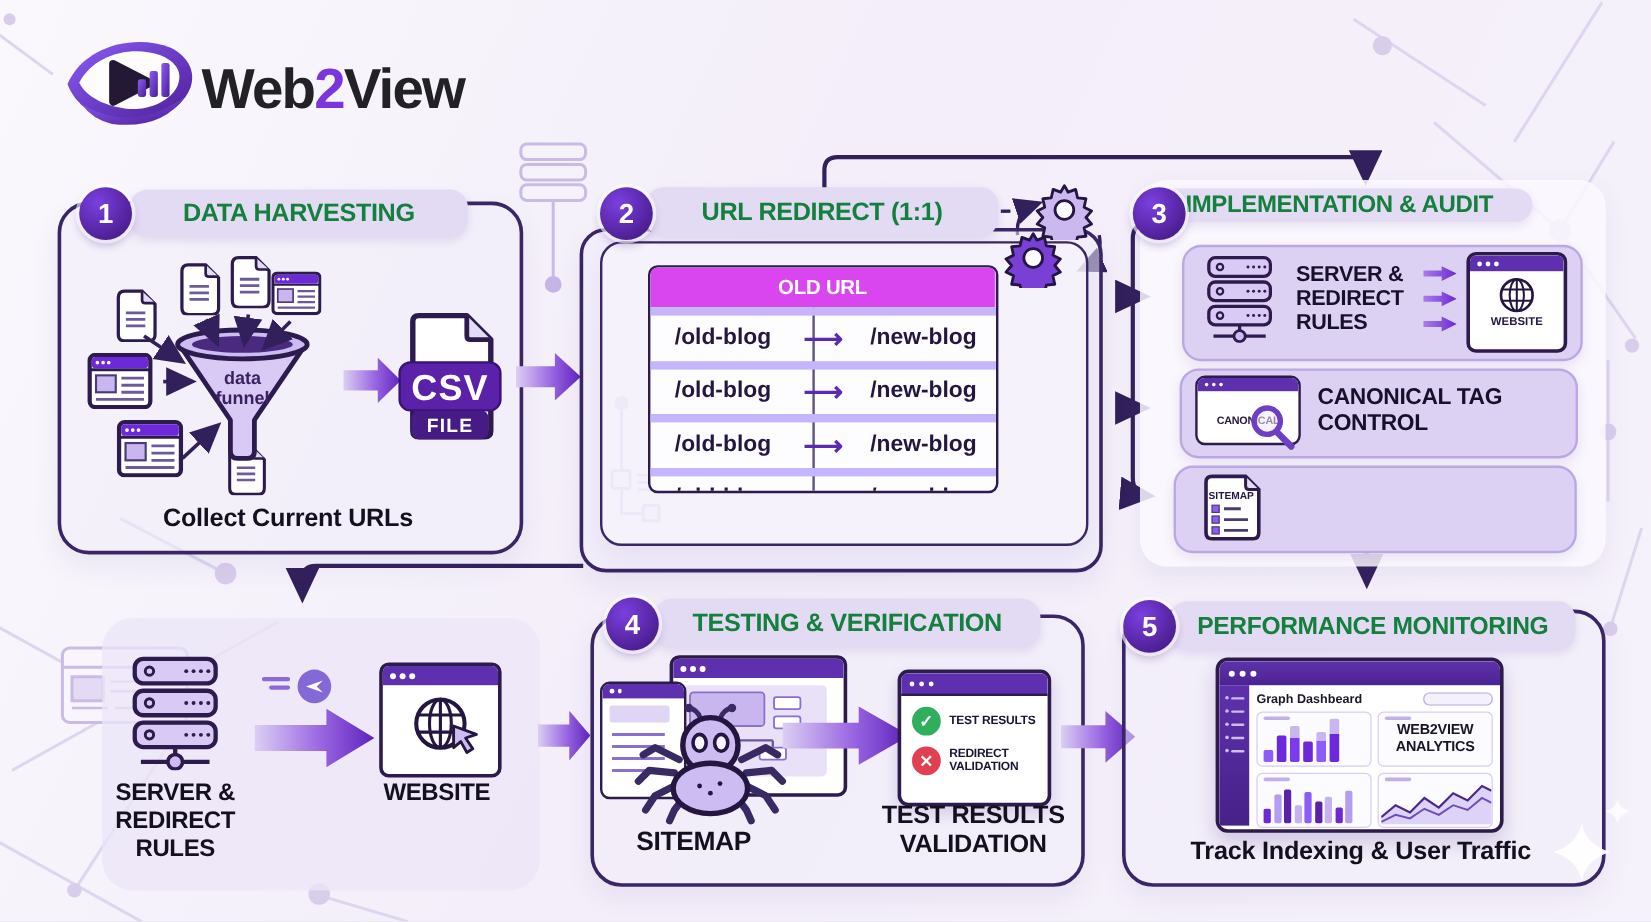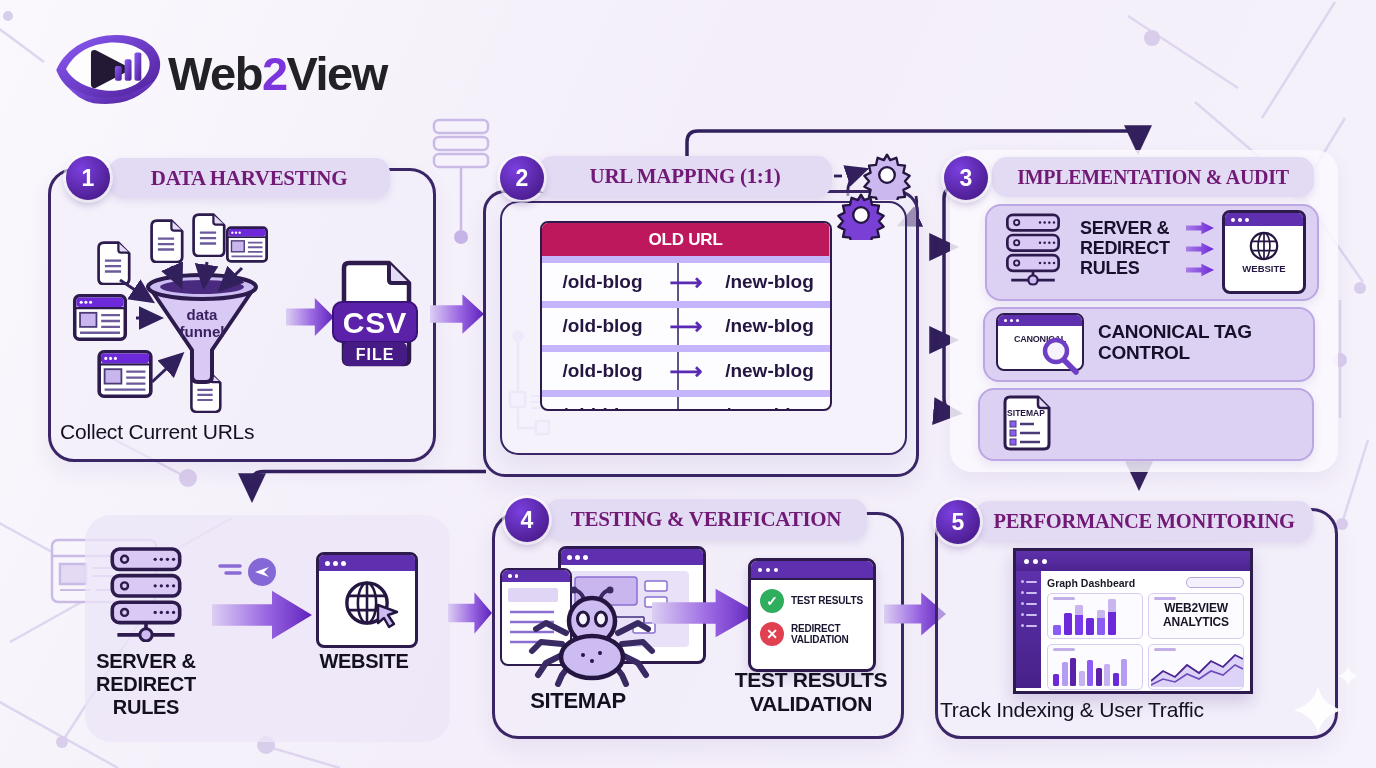--- a/index.html
+++ b/index.html
@@ -17,48 +17,48 @@
   .logo-text{left:168px;top:46px;font-size:47px;font-weight:bold;letter-spacing:-1.5px;}
   .logo-text .lt-dark{color:#222126;}
   .logo-text .lt-purple{color:#7c35dd;}
   
   .step-box{border:3px solid #3a2666;border-radius:26px;background:rgba(241,236,250,.55);
     box-shadow:0 10px 22px rgba(90,60,150,.08);}
   .soft-panel{border-radius:26px;background:rgba(236,230,247,.78);}
   .white-panel{border-radius:22px;background:rgba(250,248,254,.85);box-shadow:0 8px 20px rgba(90,60,150,.08);}
   .pill{background:#e3daf4;border-radius:15px;display:flex;align-items:center;justify-content:center;
     box-shadow:0 3px 8px rgba(90,60,150,.12);}
-  .pill span{font-weight:bold;letter-spacing:-.3px;color:#701a75;font-family:Liberation Serif, serif;}
+  .pill span{font-weight:bold;letter-spacing:-.3px;color:#15803d;}
   .badge{width:44px;height:44px;border-radius:50%;display:flex;align-items:center;justify-content:center;
     background:radial-gradient(circle at 35% 30%,#7b3fe0,#4b1d8f 78%);color:#fff;font-size:23px;font-weight:bold;
     box-shadow:0 0 0 3px rgba(255,255,255,.6),0 4px 8px rgba(60,20,120,.3);}
-  .cap{font-size:21px;font-weight:400;color:#141020;letter-spacing:-.2px;}
+  .cap{font-size:21px;font-weight:700;color:#141020;text-align:center;letter-spacing:-.2px;}
   .cap-bold{font-size:21px;font-weight:bold;color:#141020;text-align:center;letter-spacing:-.3px;line-height:1.15;}
   
   .fat{background:linear-gradient(90deg,#dccff3 0%,#9a66e2 55%,#5f23bd 100%);
     clip-path:polygon(0% 30%,60% 30%,60% 5%,100% 50%,60% 95%,60% 70%,0% 70%);}
   .fat-sm{background:linear-gradient(90deg,#a97ee6,#6d28d9);
     clip-path:polygon(0% 32%,55% 32%,55% 6%,100% 50%,55% 94%,55% 68%,0% 68%);}
   
   .url-table{left:540px;top:221px;width:288px;height:186px;border:2.5px solid #2d1b4e;border-radius:8px;
     overflow:hidden;background:#fdfcff;}
-  .ut-head{display:flex;height:33px;background:#be185d;}
+  .ut-head{display:flex;height:33px;background:#d946ef;}
   .ut-head div{flex:1;display:flex;align-items:center;justify-content:center;color:#fff;
     font-weight:bold;font-size:17px;letter-spacing:-.2px;}
   .ut-head div:first-child{border-right:1.5px solid rgba(255,255,255,.55);}
   .ut-row{display:flex;height:37.5px;border-top:7px solid #c4b5fd;align-items:center;position:relative;}
   .ut-row .old{width:42%;text-align:center;font-size:19px;font-weight:600;color:#241640;}
   .ut-row .new{width:42%;text-align:center;font-size:19px;font-weight:600;color:#241640;}
   .ut-row .ra{width:16%;text-align:center;color:#5b2ab3;font-size:23px;font-weight:bold;line-height:0;}
   .ut-vline{position:absolute;left:47%;top:33px;bottom:0;width:1.5px;background:#3a2666;opacity:.8;}
   
   .sub-box{background:#ddd1f3;border:2px solid #bba7e3;border-radius:16px;box-shadow:0 4px 10px rgba(90,60,150,.10);}
   .s3-label{font-weight:bold;color:#17102a;letter-spacing:-.3px;line-height:1.12;}
   
-  .dash{left:1013px;top:548px;width:234px;height:140px;border:3px solid #2d1b4e;border-radius:0;
+  .dash{left:1013px;top:548px;width:234px;height:140px;border:3px solid #2d1b4e;border-radius:10px;
     background:#fff;overflow:hidden;box-shadow:0 8px 16px rgba(60,20,120,.18);}
   .dash-title{height:20px;background:linear-gradient(180deg,#5e31ab,#4c2391);display:flex;align-items:center;gap:4px;padding-left:8px;}
   .dot{width:5px;height:5px;border-radius:50%;background:#fff;}
   .dash-body{display:flex;height:117px;}
   .dash-side{width:25px;background:linear-gradient(180deg,#5e31ab,#472189);padding-top:9px;display:flex;flex-direction:column;gap:8px;align-items:center;}
   .side-item{display:flex;align-items:center;gap:2px;}
   .side-item i{width:3px;height:3px;border-radius:50%;background:#cdbcf2;}
   .side-item b{width:11px;height:2px;background:#cdbcf2;border-radius:1px;}
   .dash-main{flex:1;padding:4px 6px;}
   .dash-head{display:flex;justify-content:space-between;align-items:center;height:15px;}
@@ -295,21 +295,21 @@
     <text x="45" y="100" text-anchor="middle" font-size="16" font-weight="bold" fill="#fff" font-family="Liberation Sans, sans-serif" letter-spacing="1">FILE</text>
   </svg>
 
   <div class="abs cap" style="left:60px;top:420px;width:360px">Collect Current URLs</div>
 
   <div class="abs fat" style="left:430px;top:292px;width:54px;height:44px"></div>
 
   <div class="abs step-box" style="left:483px;top:190px;width:430px;height:281px;border-radius:22px"></div>
   <div class="abs step-box" style="left:500px;top:201px;width:403px;height:250px;border-width:2.5px;border-radius:18px;background:rgba(247,244,252,.7)"></div>
   <div class="abs pill" style="left:538px;top:156px;width:294px;height:41px">
-    <span style="font-size:21px">URL MAPPING (1:1)</span>
+    <span style="font-size:21px">URL REDIRECT (1:1)</span>
   </div>
   <div class="abs badge" style="left:500px;top:156px">
     <span>2</span>
   </div>
 
   <svg class="abs" style="left:862px;top:150px" width="50" height="50" viewBox="0 0 64 64">
       <use href="#sym-gear" fill="#cbb8ee"></use>
     </svg>
   <svg class="abs" style="left:836px;top:190px" width="50" height="50" viewBox="0 0 64 64">
       <use href="#sym-gear" fill="#7a3fd4"></use>
@@ -337,21 +337,21 @@
     </div>
     <div class="ut-row">
       <span class="old">/old-blog</span>
       <span class="ra">⟶</span>
       <span class="new">/new-blog</span>
     </div>
   </div>
 
 
   <div class="abs white-panel" style="left:950px;top:150px;width:388px;height:322px"></div>
-  <div class="abs pill" style="left:992px;top:157px;width:322px;height:40px">
+  <div class="abs pill" style="left:955px;top:157px;width:322px;height:28px">
     <span style="font-size:20px">IMPLEMENTATION &amp; AUDIT</span>
   </div>
   <div class="abs badge" style="left:944px;top:156px">
     <span>3</span>
   </div>
 
   <div class="abs sub-box" style="left:985px;top:204px;width:330px;height:93px"></div>
   <svg class="abs" style="left:998px;top:211px" width="70" height="76" viewBox="0 0 90 94">
       <use href="#sym-server"></use>
     </svg>
@@ -376,21 +376,21 @@
   </div>
 
   <div class="abs sub-box" style="left:983px;top:307px;width:328px;height:71px"></div>
   <div class="abs" style="left:996px;top:313px;width:92px;height:60px">
     <div class="win" style="width:84px;height:54px;border-width:2.5px">
       <div class="win-title" style="height:11px">
           <span class="dot" style="width:3px;height:3px"></span>
           <span class="dot" style="width:3px;height:3px"></span>
           <span class="dot" style="width:3px;height:3px"></span>
         </div>
-      <div class="mini-label" style="font-size:9px;margin-top:8px;letter-spacing:-.2px">CANONICAL</div>
+      <div class="mini-label" style="font-size:9px;margin-top:19px;letter-spacing:-.2px">CANONICAL</div>
     </div>
     <svg class="abs" style="left:42px;top:22px" width="44" height="42" viewBox="0 0 44 42">
       <circle cx="18" cy="16" r="11" fill="rgba(240,234,250,.55)" stroke="#6e3fc4" stroke-width="4.5"></circle>
       <path d="M26,25 L38,37" stroke="#6e3fc4" stroke-width="5.5" stroke-linecap="round"></path>
     </svg>
   </div>
   <div class="abs s3-label" style="left:1098px;top:321px;font-size:19px">
     <div>CANONICAL TAG</div>
     <div>CONTROL</div>
   </div>

